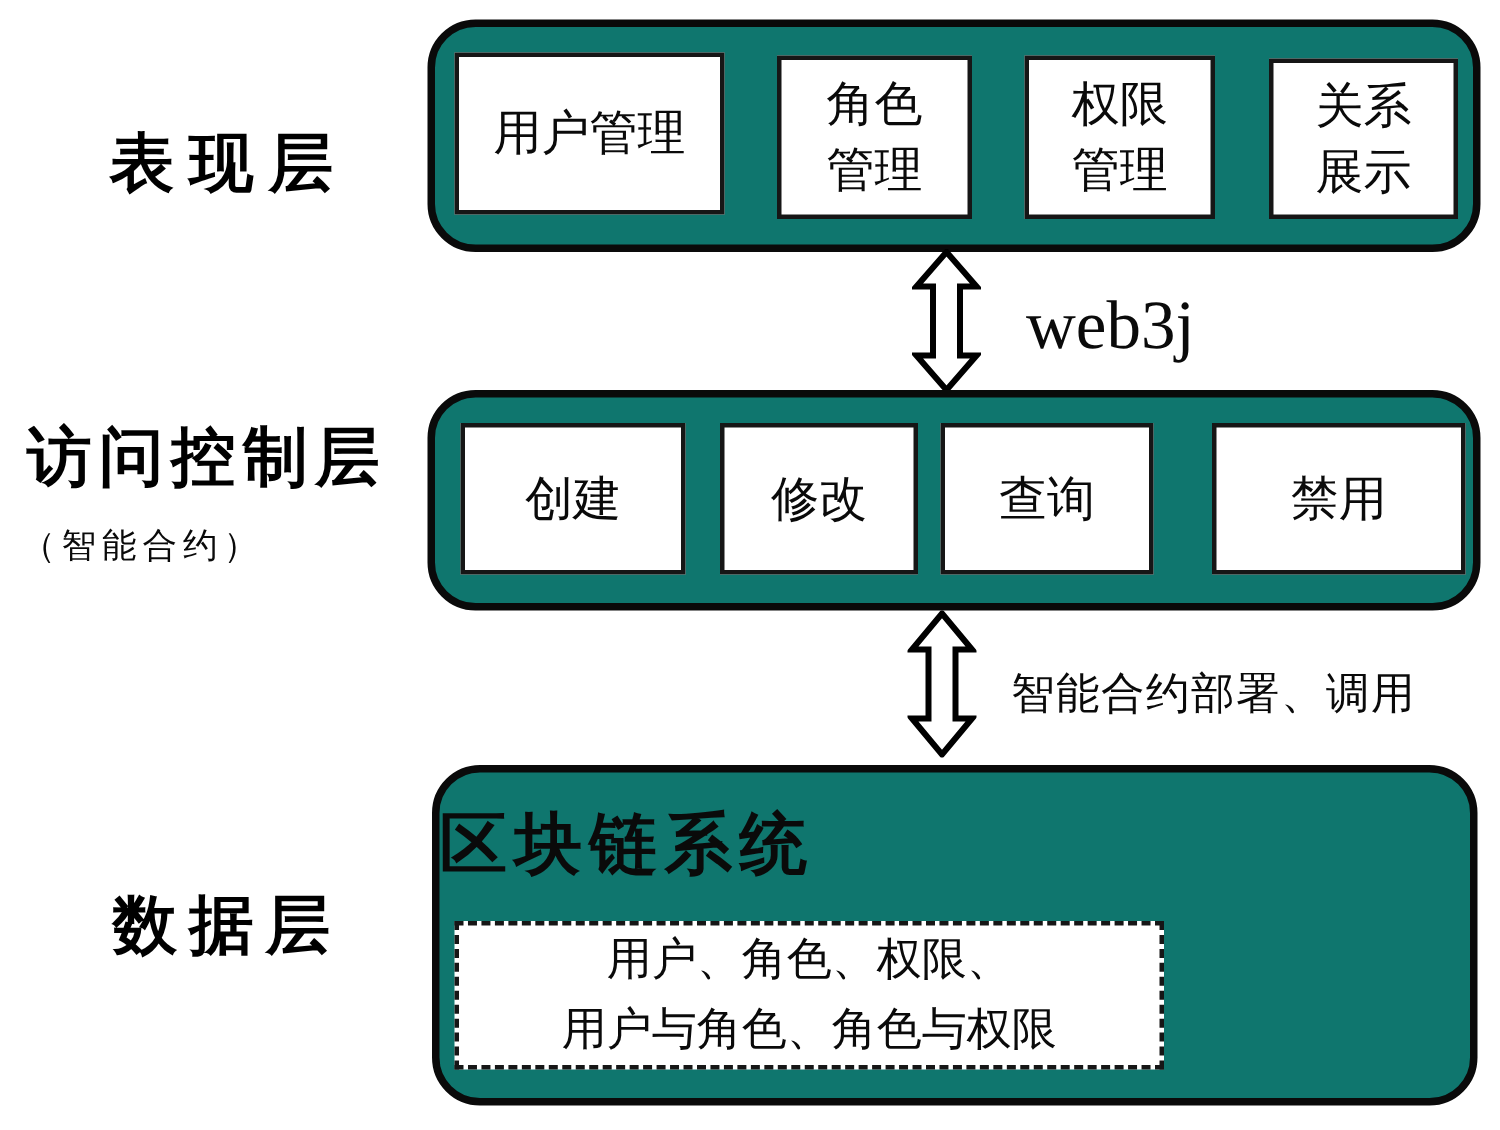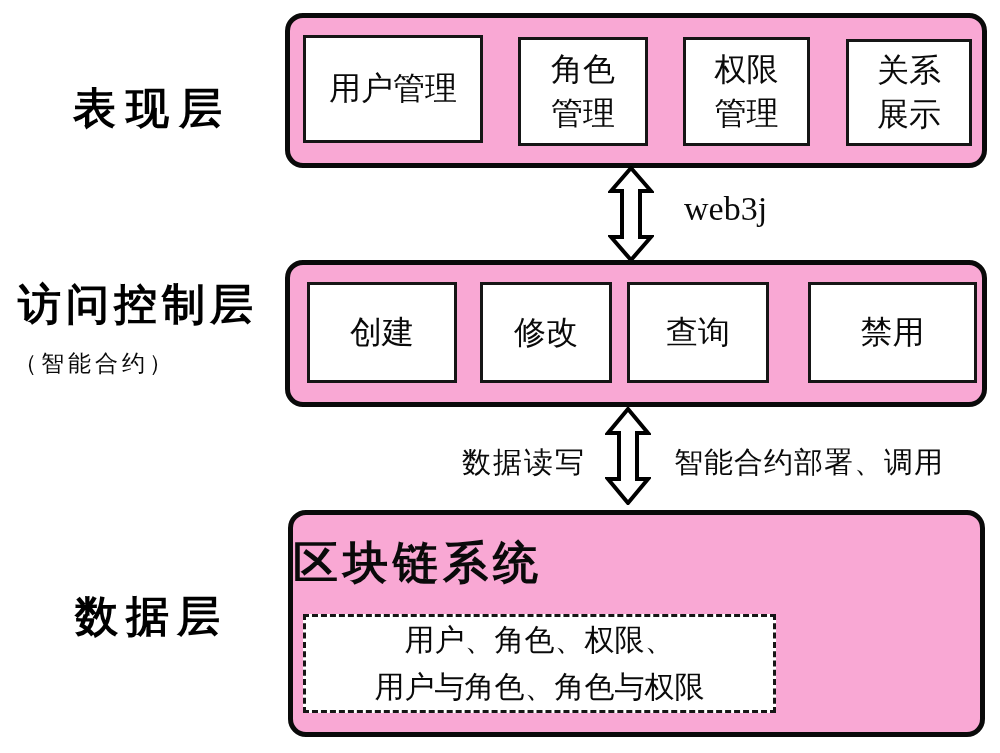--- a/index.html
+++ b/index.html
@@ -2,22 +2,22 @@
 <html><head>
 <meta charset="utf-8">
 <style>
   html,body{margin:0;padding:0;background:#fff;}
   .canvas{
     position:relative;width:1000px;height:753px;background:#ffffff;
     font-family:"Liberation Serif","DejaVu Serif",serif;color:#0a0a0a;overflow:hidden;padding-left:12px;
   }
   
   .layer{
-    position:absolute;box-sizing:border-box;background:#f9a8d4;
-    border:5px solid #0a0a0a;border-radius:18px;
+    position:absolute;box-sizing:border-box;background:#0f766e;
+    border:5px solid #0a0a0a;border-radius:32px;
   }
   #layer-presentation{left:285px;top:13px;width:702px;height:155px;}
   #layer-access{left:285px;top:260px;width:702px;height:147px;}
   #layer-data{left:288px;top:510px;width:697px;height:227px;}
 
   
   .box{
     position:absolute;box-sizing:border-box;border:3px solid #161616;background:#fff;
     display:flex;flex-direction:column;align-items:center;justify-content:center;
     text-align:center;font-size:32px;line-height:1.35;white-space:nowrap;
@@ -50,21 +50,21 @@
     position:absolute;font-weight:bold;font-size:43px;white-space:nowrap;color:#000;
   }
   #lbl-presentation{left:73px;top:80px;letter-spacing:10px;}
   #lbl-access{left:18px;top:276px;letter-spacing:5px;}
   #lbl-access-sub{
     position:absolute;left:14px;top:348px;font-size:23px;letter-spacing:4px;white-space:nowrap;
   }
   #lbl-data{left:75px;top:588px;letter-spacing:8px;}
 
   
-  #lbl-web3j{position:absolute;left:684px;top:190px;font-size:34px;font-family:Liberation Serif, serif;}
+  #lbl-web3j{position:absolute;left:684px;top:190px;font-size:46px;font-family:Liberation Serif, serif;}
   #lbl-dataRW{position:absolute;left:462px;top:443px;font-size:29px;letter-spacing:2px;white-space:nowrap;}
   #lbl-deploy{position:absolute;left:674px;top:443px;font-size:29px;letter-spacing:1px;white-space:nowrap;}
 
   .arrow{position:absolute;}
   #arrow-top{left:608px;top:166px;}
   #arrow-bottom{left:605px;top:407px;}
 </style>
 </head>
 <body>
 
@@ -106,21 +106,20 @@
     <div class="box" id="a1">修改</div>
     <div class="box" id="a2">查询</div>
     <div class="box" id="a3">禁用</div>
   </div>
 
   <div class="arrow" id="arrow-bottom">
     <svg width="46" height="98" viewBox="0 0 46 98" xmlns="http://www.w3.org/2000/svg">
       <polygon points="23,2 43,26 32,26 32,72 43,72 23,96 3,72 14,72 14,26 3,26" fill="#ffffff" stroke="#000000" stroke-width="4" stroke-linejoin="miter"></polygon>
     </svg>
   </div>
-  <div id="lbl-dataRW">数据读写</div>
   <div id="lbl-deploy">智能合约部署、调用</div>
 
   <div class="layer" id="layer-data">
     <div class="bc-title">区块链系统</div>
     <div class="dashed" id="d-left">
       <span>用户、角色、权限、</span>
         <span>用户与角色、角色与权限</span>
     </div>
   </div>
 

